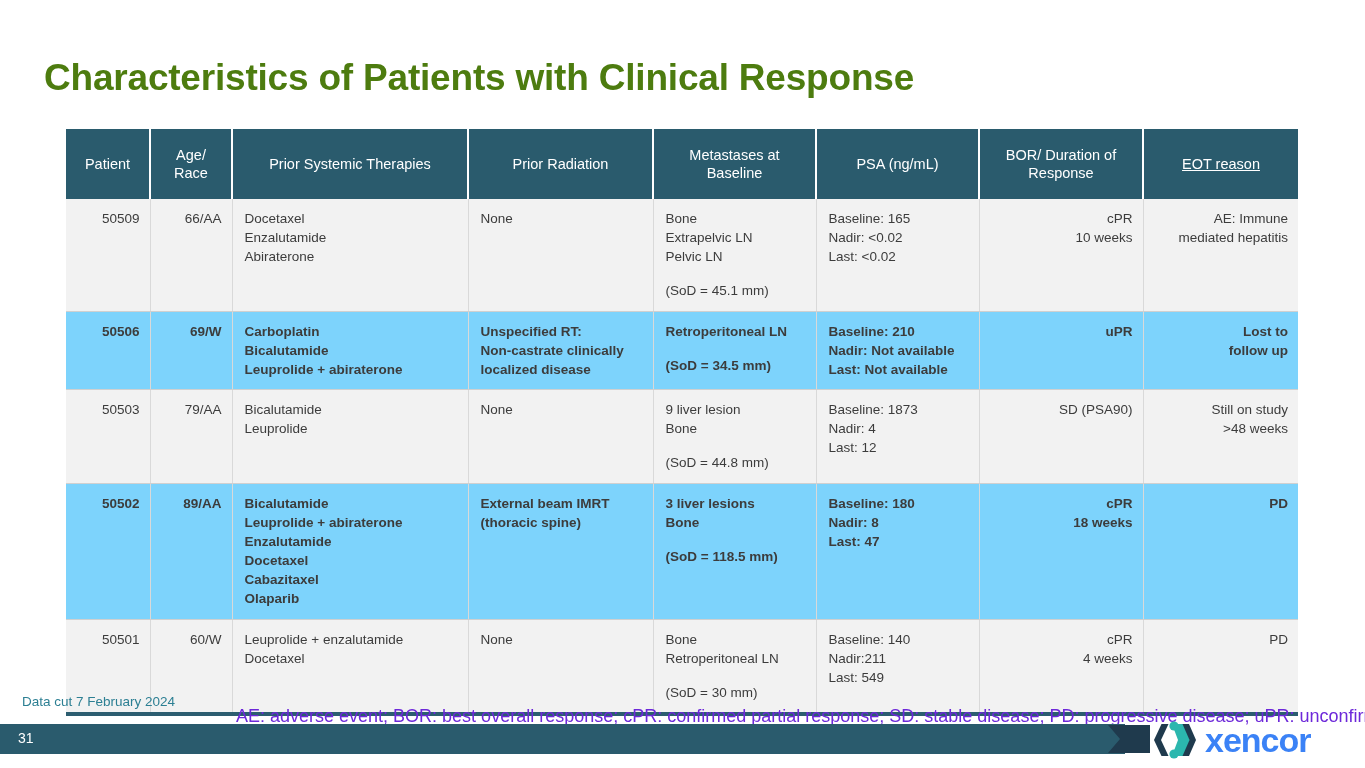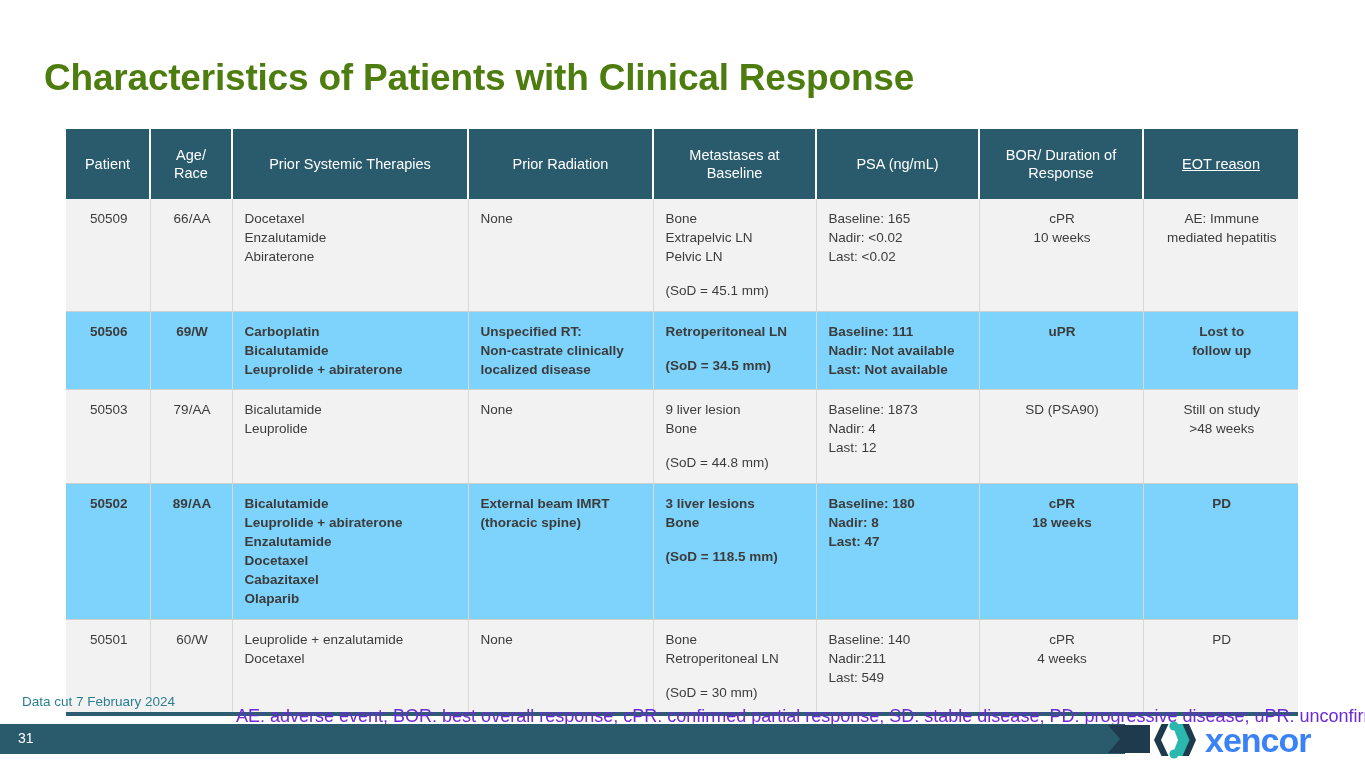--- a/index.html
+++ b/index.html
@@ -60,21 +60,21 @@
     vertical-align: top;
     padding: 10px 10px 10px 12px;
     border-right: 1px solid #d9d9d9;
     border-bottom: 1px solid #d0d0d0;
     line-height: 1.42;
   }
   table.data tbody td:last-child { border-right: none; }
   table.data tbody tr.shaded td { background: #f2f2f2; }
   table.data tbody tr.plain  td { background: #7dd3fc; font-weight: bold; }
 
-  td.c-center { text-align: center; }
+  td.c-center { text-align: right; }
   .cell-lines > div { white-space: nowrap; }
   .gap-line { height: 15px; }
 
   
   col.w-patient   { width: 84px;  }
   col.w-age       { width: 82px;  }
   col.w-therapies { width: 236px; }
   col.w-radiation { width: 185px; }
   col.w-mets      { width: 163px; }
   col.w-psa       { width: 163px; }
@@ -249,21 +249,21 @@
         </td>
         <td>
           <div class="cell-lines">
             <div>Retroperitoneal LN</div>
             <div class="gap-line"></div>
             <div>(SoD = 34.5 mm)</div>
           </div>
         </td>
         <td>
           <div class="cell-lines">
-            <div>Baseline: 111</div>
+            <div>Baseline: 210</div>
             <div>Nadir: Not available</div>
             <div>Last: Not available</div>
           </div>
         </td>
         <td class="c-center">
           <div class="cell-lines">
             <div>uPR</div>
           </div>
         </td>
         <td class="c-center">

